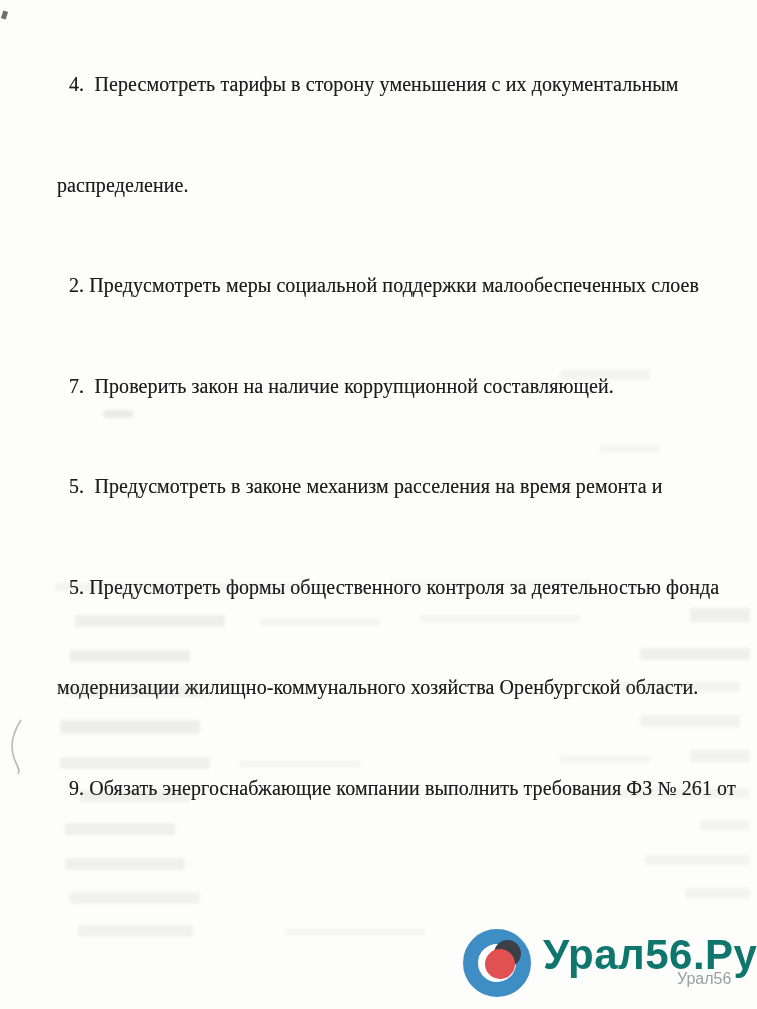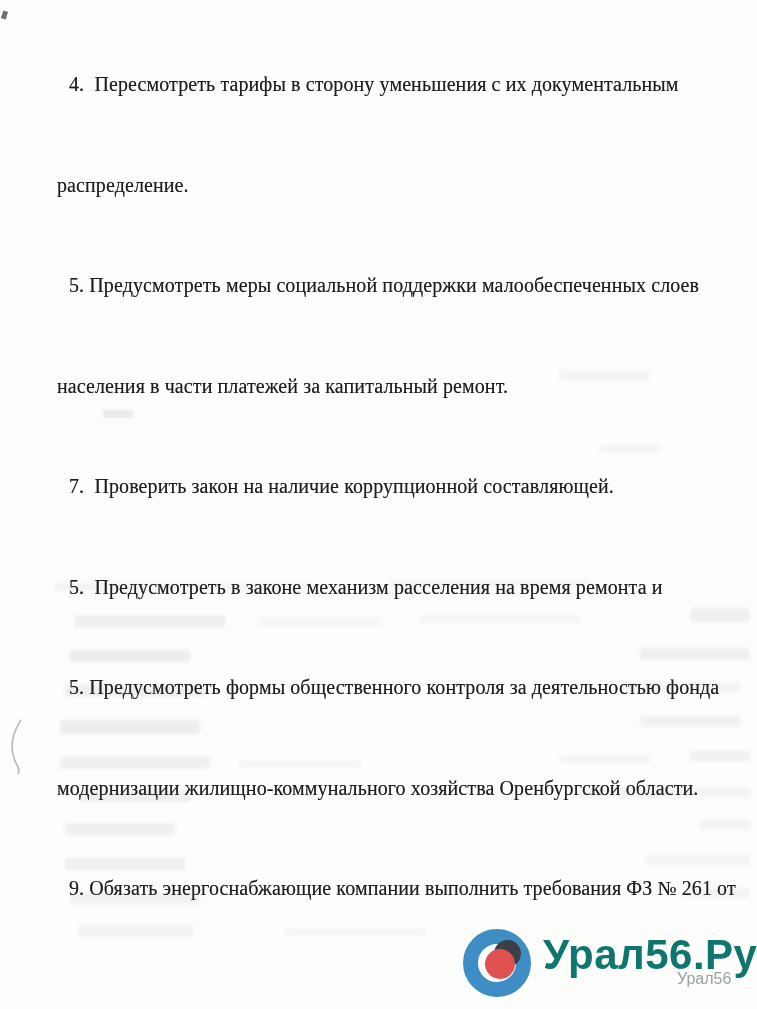--- a/index.html
+++ b/index.html
@@ -43,22 +43,21 @@
           color:#9aa0a4; white-space:nowrap; }
 </style>
 </head>
 <body>
 
 <div class="page">
 
   <div class="doc">
     <div class="line ind">4.  Пересмотреть тарифы в сторону уменьшения с их документальным</div>
     <div class="line">распределение.</div>
-    <div class="line ind">5. Предусмотреть меры социальной поддержки малообеспеченных слоев</div>
-    <div class="line">населения в части платежей за капитальный ремонт.</div>
+    <div class="line ind">2. Предусмотреть меры социальной поддержки малообеспеченных слоев</div>
     <div class="line ind">7.  Проверить закон на наличие коррупционной составляющей.</div>
     <div class="line ind">5.  Предусмотреть в законе механизм расселения на время ремонта и</div>
     <div class="line ind">5. Предусмотреть формы общественного контроля за деятельностью фонда</div>
     <div class="line">модернизации жилищно-коммунального хозяйства Оренбургской области.</div>
     <div class="line ind">9. Обязать энергоснабжающие компании выполнить требования ФЗ № 261 от</div>
     
     
     
     
     

